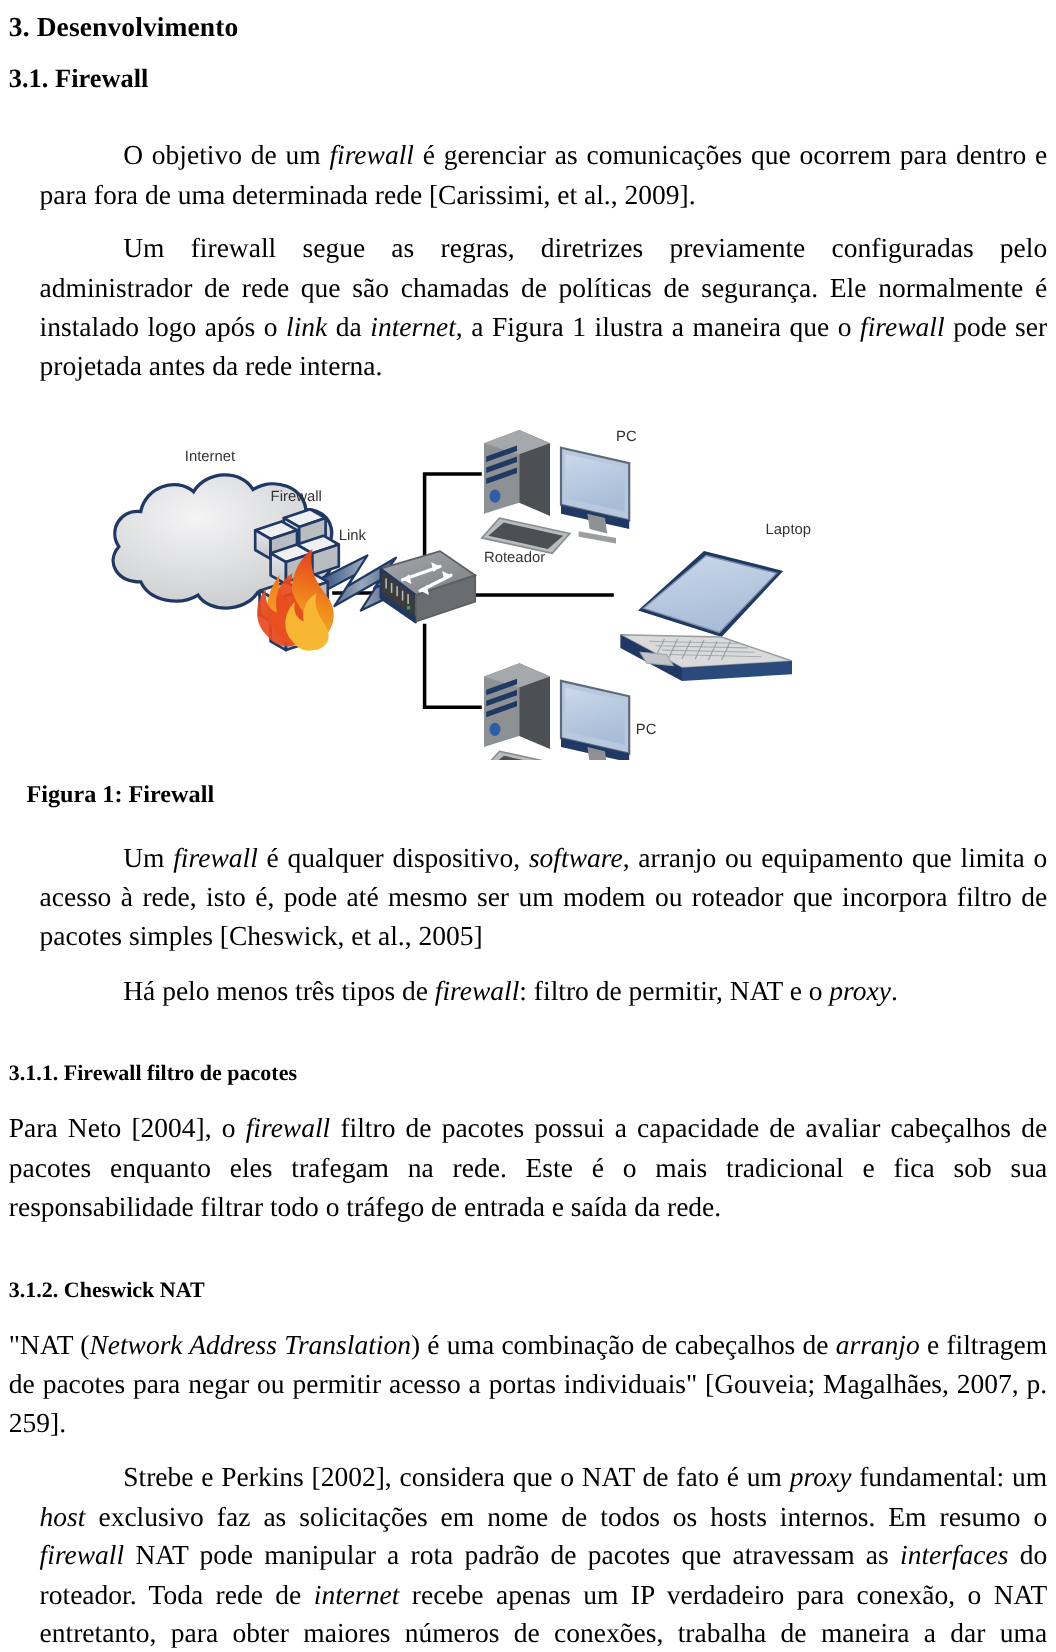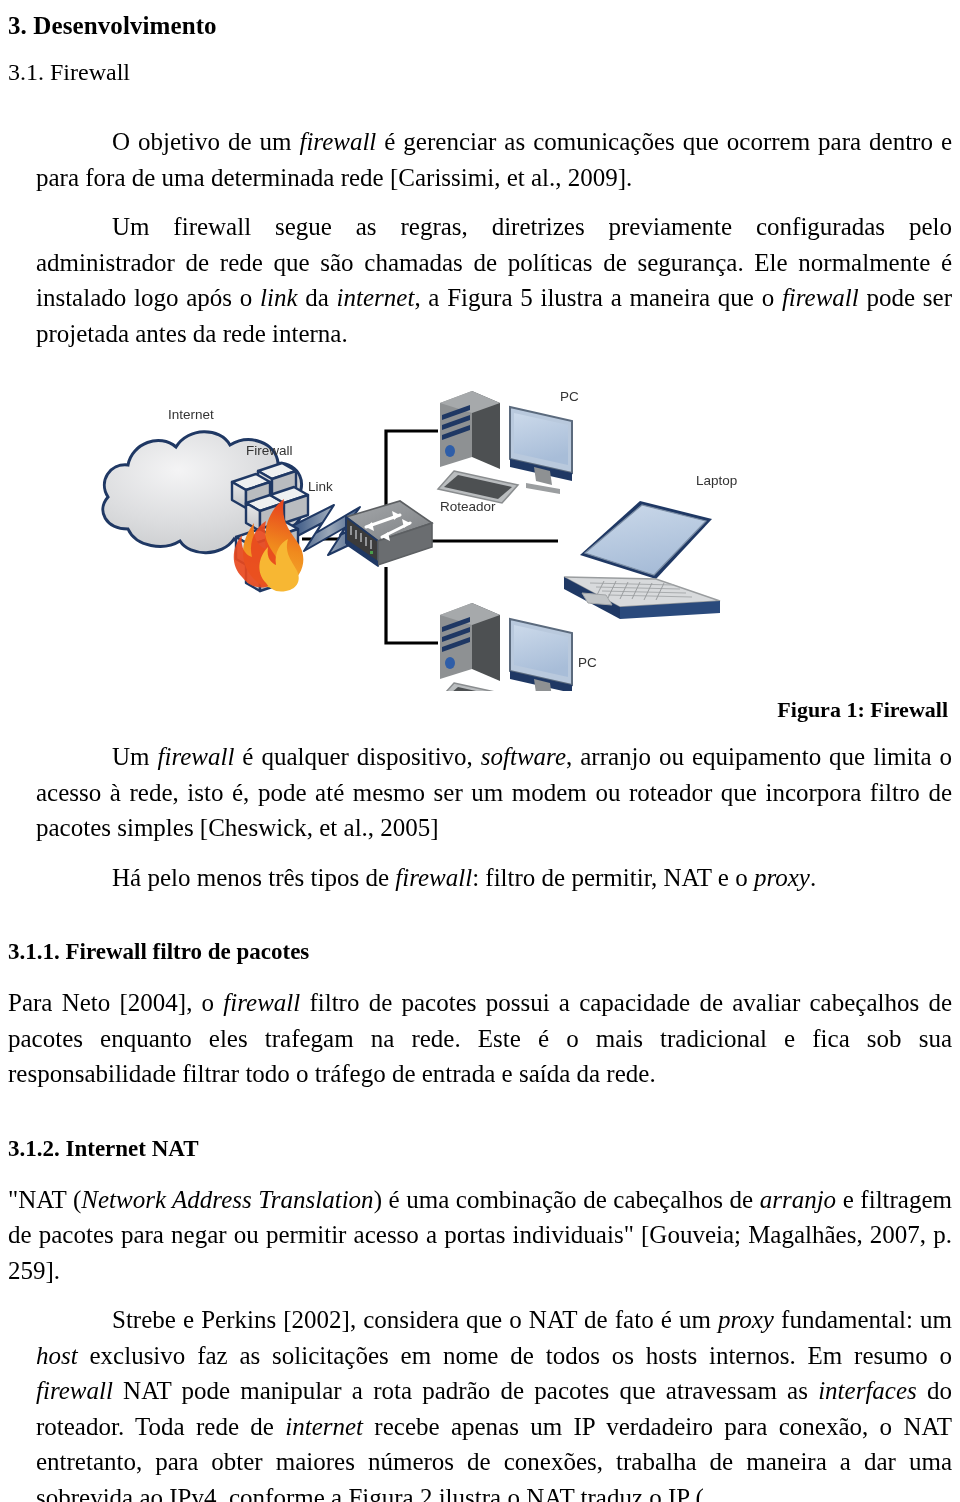--- a/index.html
+++ b/index.html
@@ -21,26 +21,26 @@
   }
   h1.sec{
     font-size:25px;
     font-weight:bold;
     margin:0 0 0 0;
     line-height:40px;
     letter-spacing:.1px;
   }
   h2.sec{
     font-size:24px;
-    font-weight:normal;
+    font-weight:bold;
     margin:0;
     line-height:40px;
   }
   h3.sec{
-    font-size:23px;
+    font-size:20px;
     font-weight:bold;
     margin:0;
     line-height:38px;
   }
   p.body{
     font-size:25px;
     line-height:35.5px;
     margin:0;
     text-align:justify;
     text-justify:inter-word;
@@ -57,23 +57,23 @@
 
   
   .figure-wrap{
     width:100%;
     margin:0;
     padding:0;
   }
   .figcap{
     font-size:22px;
     font-weight:bold;
-    text-align:right;
+    text-align:left;
     line-height:30px;
-    margin:4px;
+    margin:16px;
   }
   svg.netdiag{display:block;margin:0 auto;}
   .dlabel{
     font-family:"Liberation Sans","DejaVu Sans",sans-serif;
     font-size:13.5px;
     fill:#333333;
   }
 </style>
 </head>
 <body>
@@ -88,21 +88,21 @@
 
   <div class="sp18"></div>
 
 
   <div class="sp14"></div>
 
   <p class="body indent"><span>O objetivo de um </span><i>firewall</i><span> é gerenciar as comunicações que ocorrem para dentro e para fora de uma determinada rede [Carissimi, et al., 2009].</span></p>
 
   <div class="sp14"></div>
 
-  <p class="body indent"><span>Um firewall segue as regras, diretrizes previamente configuradas pelo administrador de rede que são chamadas de políticas de segurança. Ele normalmente é instalado logo após o </span><i>link</i><span> da </span><i>internet</i><span>, a Figura 5 ilustra a maneira que o </span><i>firewall</i><span> pode ser projetada antes da rede interna.</span></p>
+  <p class="body indent"><span>Um firewall segue as regras, diretrizes previamente configuradas pelo administrador de rede que são chamadas de políticas de segurança. Ele normalmente é instalado logo após o </span><i>link</i><span> da </span><i>internet</i><span>, a Figura 1 ilustra a maneira que o </span><i>firewall</i><span> pode ser projetada antes da rede interna.</span></p>
 
   <div class="figure-wrap">
 
     <svg class="netdiag" width="820" height="340" viewBox="0 0 820 340" aria-hidden="true">
 
       <g fill="none" stroke="#000000" stroke-width="3.2">
 
         <path d="M232 188 L272 188"></path>
 
         <path d="M316 160 L316 80 L368 80"></path>
@@ -332,21 +332,21 @@
   <div class="sp38"></div>
 
   <h3 class="sec">3.1.1. Firewall filtro de pacotes</h3>
 
   <div class="sp14"></div>
 
   <p class="body noindent"><span>Para Neto [2004], o </span><i>firewall</i><span> filtro de pacotes possui a capacidade de avaliar cabeçalhos de pacotes enquanto eles trafegam na rede. Este é o mais tradicional e fica sob sua responsabilidade filtrar todo o tráfego de entrada e saída da rede.</span></p>
 
   <div class="sp38"></div>
 
-  <h3 class="sec">3.1.2. Internet NAT</h3>
+  <h3 class="sec">3.1.2. Cheswick NAT</h3>
 
   <div class="sp14"></div>
 
   <p class="body noindent"><span>"NAT (</span><i>Network Address Translation</i><span>) é uma combinação de cabeçalhos de </span><i>arranjo</i><span> e filtragem de pacotes para negar ou permitir acesso a portas individuais" [Gouveia; Magalhães, 2007, p. 259].</span></p>
 
   <div class="sp14"></div>
 
   <p class="body indent"><span>Strebe e Perkins [2002], considera que o NAT de fato é um </span><i>proxy</i><span> fundamental: um </span><i>host</i><span> exclusivo faz as solicitações em nome de todos os hosts internos. Em resumo o </span><i>firewall</i><span> NAT pode manipular a rota padrão de pacotes que atravessam as </span><i>interfaces</i><span> do roteador. Toda rede de </span><i>internet</i><span> recebe apenas um IP verdadeiro para conexão, o NAT entretanto, para obter maiores números de conexões, trabalha de maneira a dar uma sobrevida ao IPv4, conforme a Figura 2 ilustra o NAT traduz o IP (</span></p>
 
 </div>

